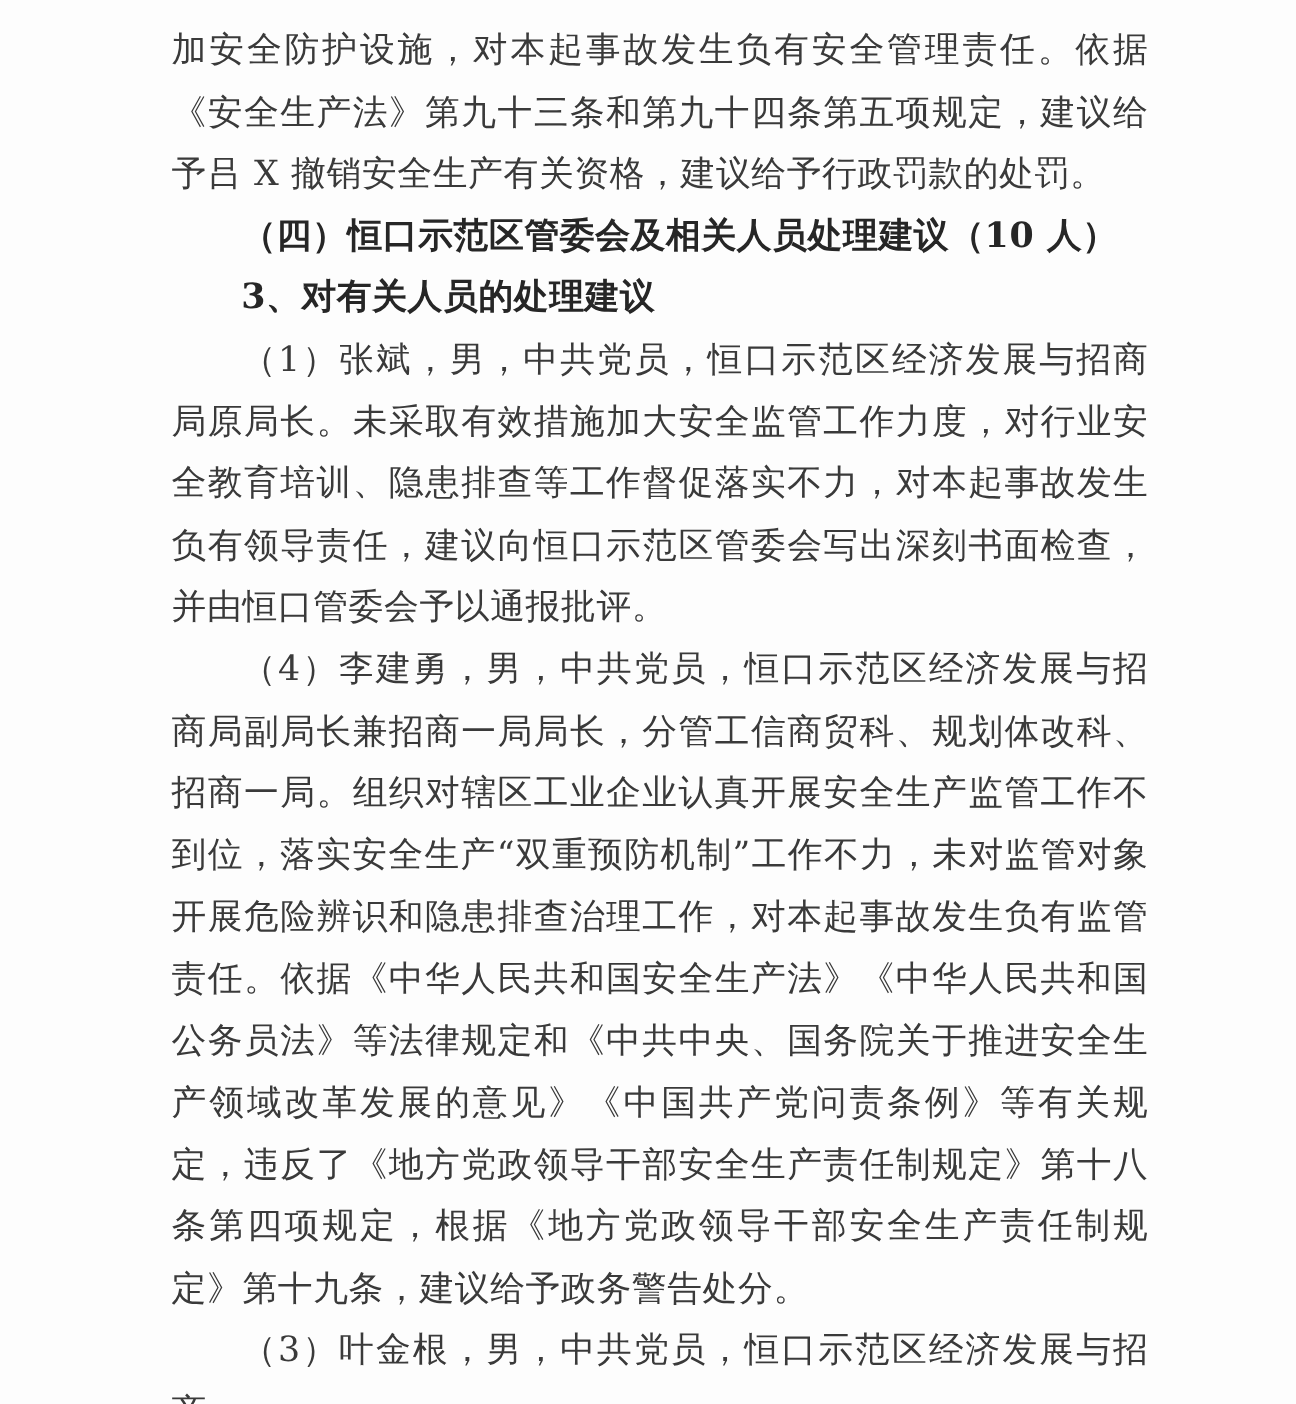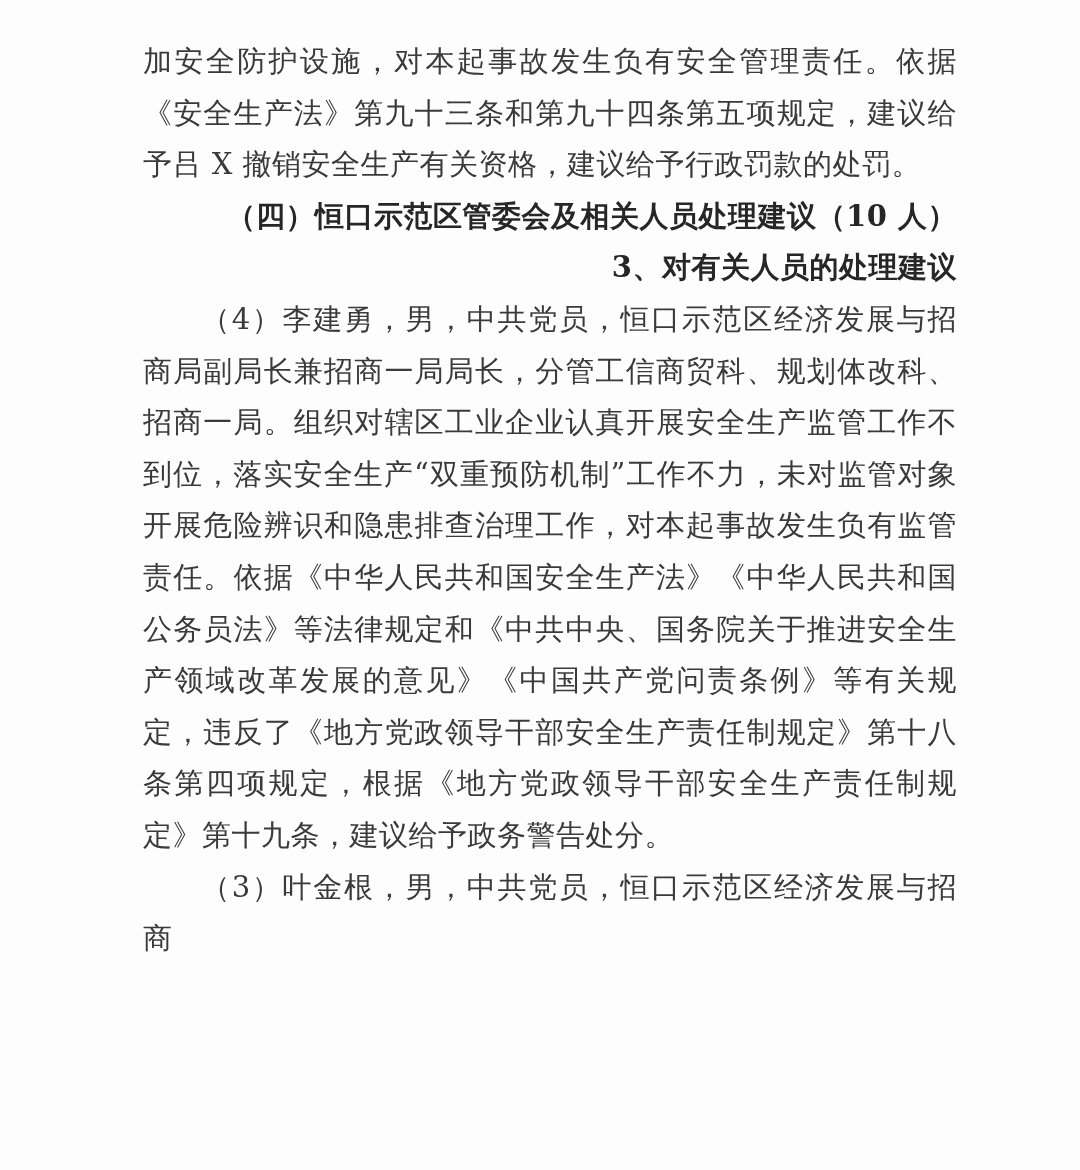--- a/index.html
+++ b/index.html
@@ -27,32 +27,32 @@
     text-justify: inter-ideograph;
     letter-spacing: 0.5px;
   }
   .content p {
     margin: 0;
     padding: 0;
     text-indent: 2em;
   }
   .content p.continuation {
     text-indent: 0;
-    margin-top: 20px;
   }
   .content p.heading {
     font-weight: bold;
     color: #262626;
-    text-align: right;
+    text-align: left;
   }
 </style>
 </head>
 <body>
 
 <div class="page">
   <div class="content">
     <p class="body continuation">加安全防护设施，对本起事故发生负有安全管理责任。依据《安全生产法》第九十三条和第九十四条第五项规定，建议给予吕 X 撤销安全生产有关资格，建议给予行政罚款的处罚。</p>
     <p class="heading">（四）恒口示范区管委会及相关人员处理建议（10 人）</p>
     <p class="heading">3、对有关人员的处理建议</p>
+    <p class="body">（1）张斌，男，中共党员，恒口示范区经济发展与招商局原局长。未采取有效措施加大安全监管工作力度，对行业安全教育培训、隐患排查等工作督促落实不力，对本起事故发生负有领导责任，建议向恒口示范区管委会写出深刻书面检查，并由恒口管委会予以通报批评。</p>
     <p class="body">（4）李建勇，男，中共党员，恒口示范区经济发展与招商局副局长兼招商一局局长，分管工信商贸科、规划体改科、招商一局。组织对辖区工业企业认真开展安全生产监管工作不到位，落实安全生产“双重预防机制”工作不力，未对监管对象开展危险辨识和隐患排查治理工作，对本起事故发生负有监管责任。依据《中华人民共和国安全生产法》《中华人民共和国公务员法》等法律规定和《中共中央、国务院关于推进安全生产领域改革发展的意见》《中国共产党问责条例》等有关规定，违反了《地方党政领导干部安全生产责任制规定》第十八条第四项规定，根据《地方党政领导干部安全生产责任制规定》第十九条，建议给予政务警告处分。</p>
     <p class="body">（3）叶金根，男，中共党员，恒口示范区经济发展与招商</p>
   </div>
 </div>
 
 </body></html>

